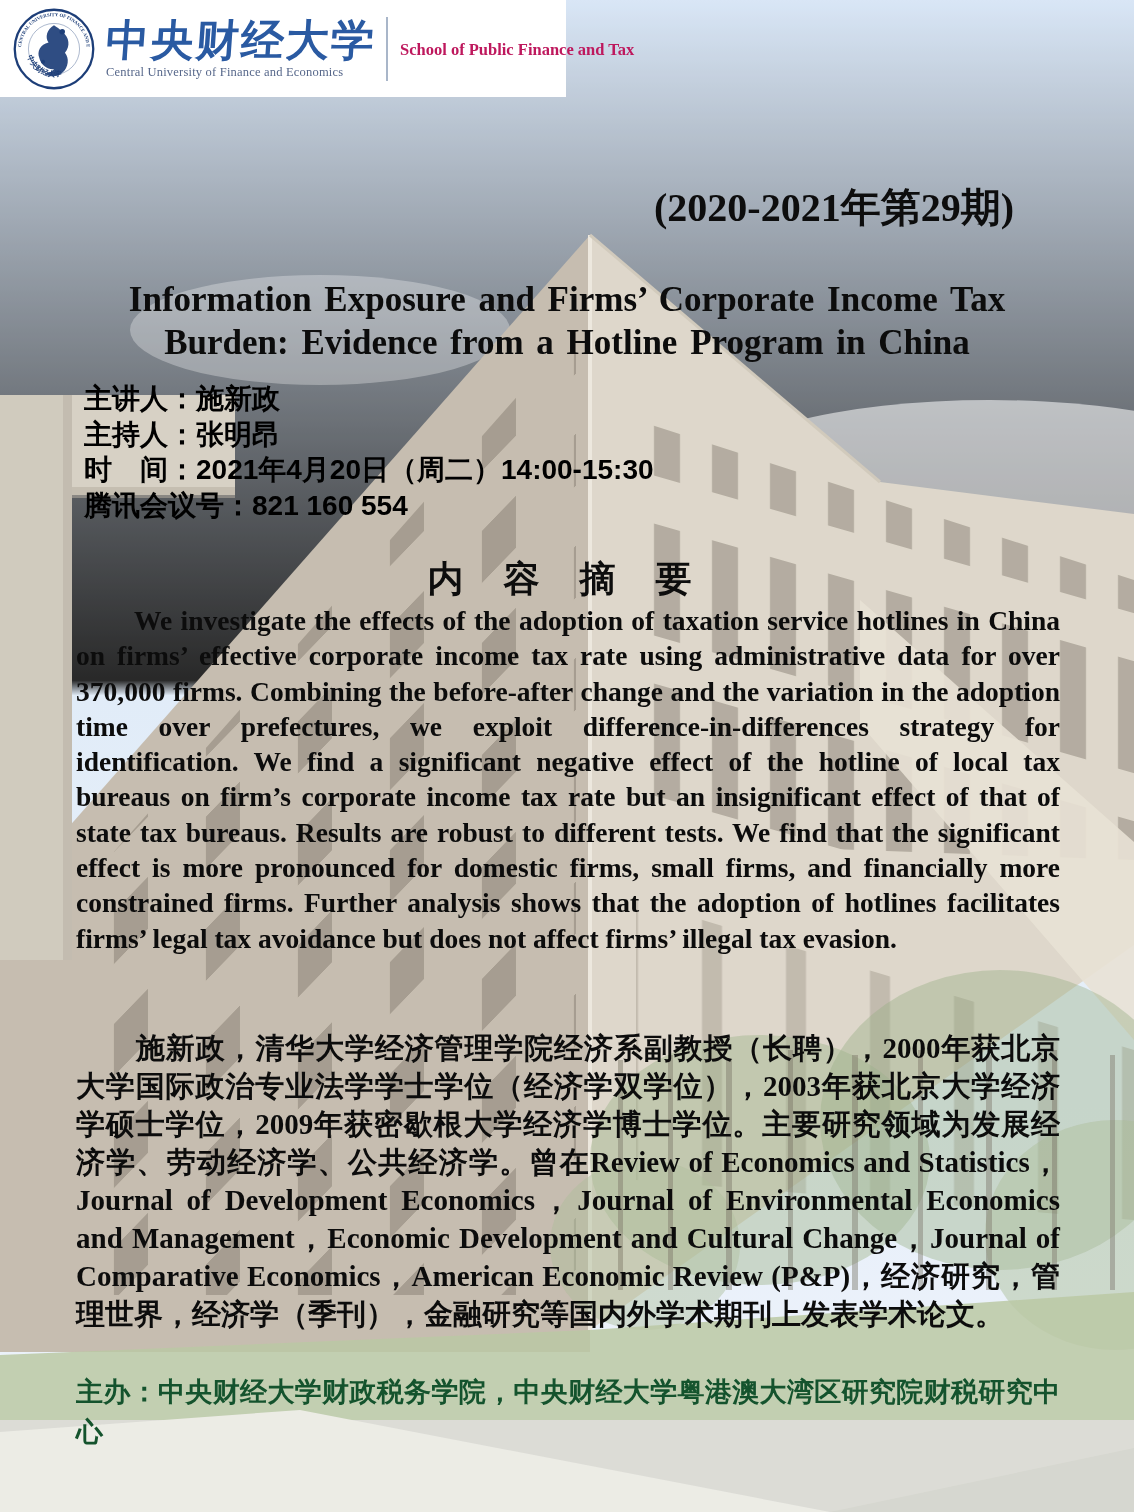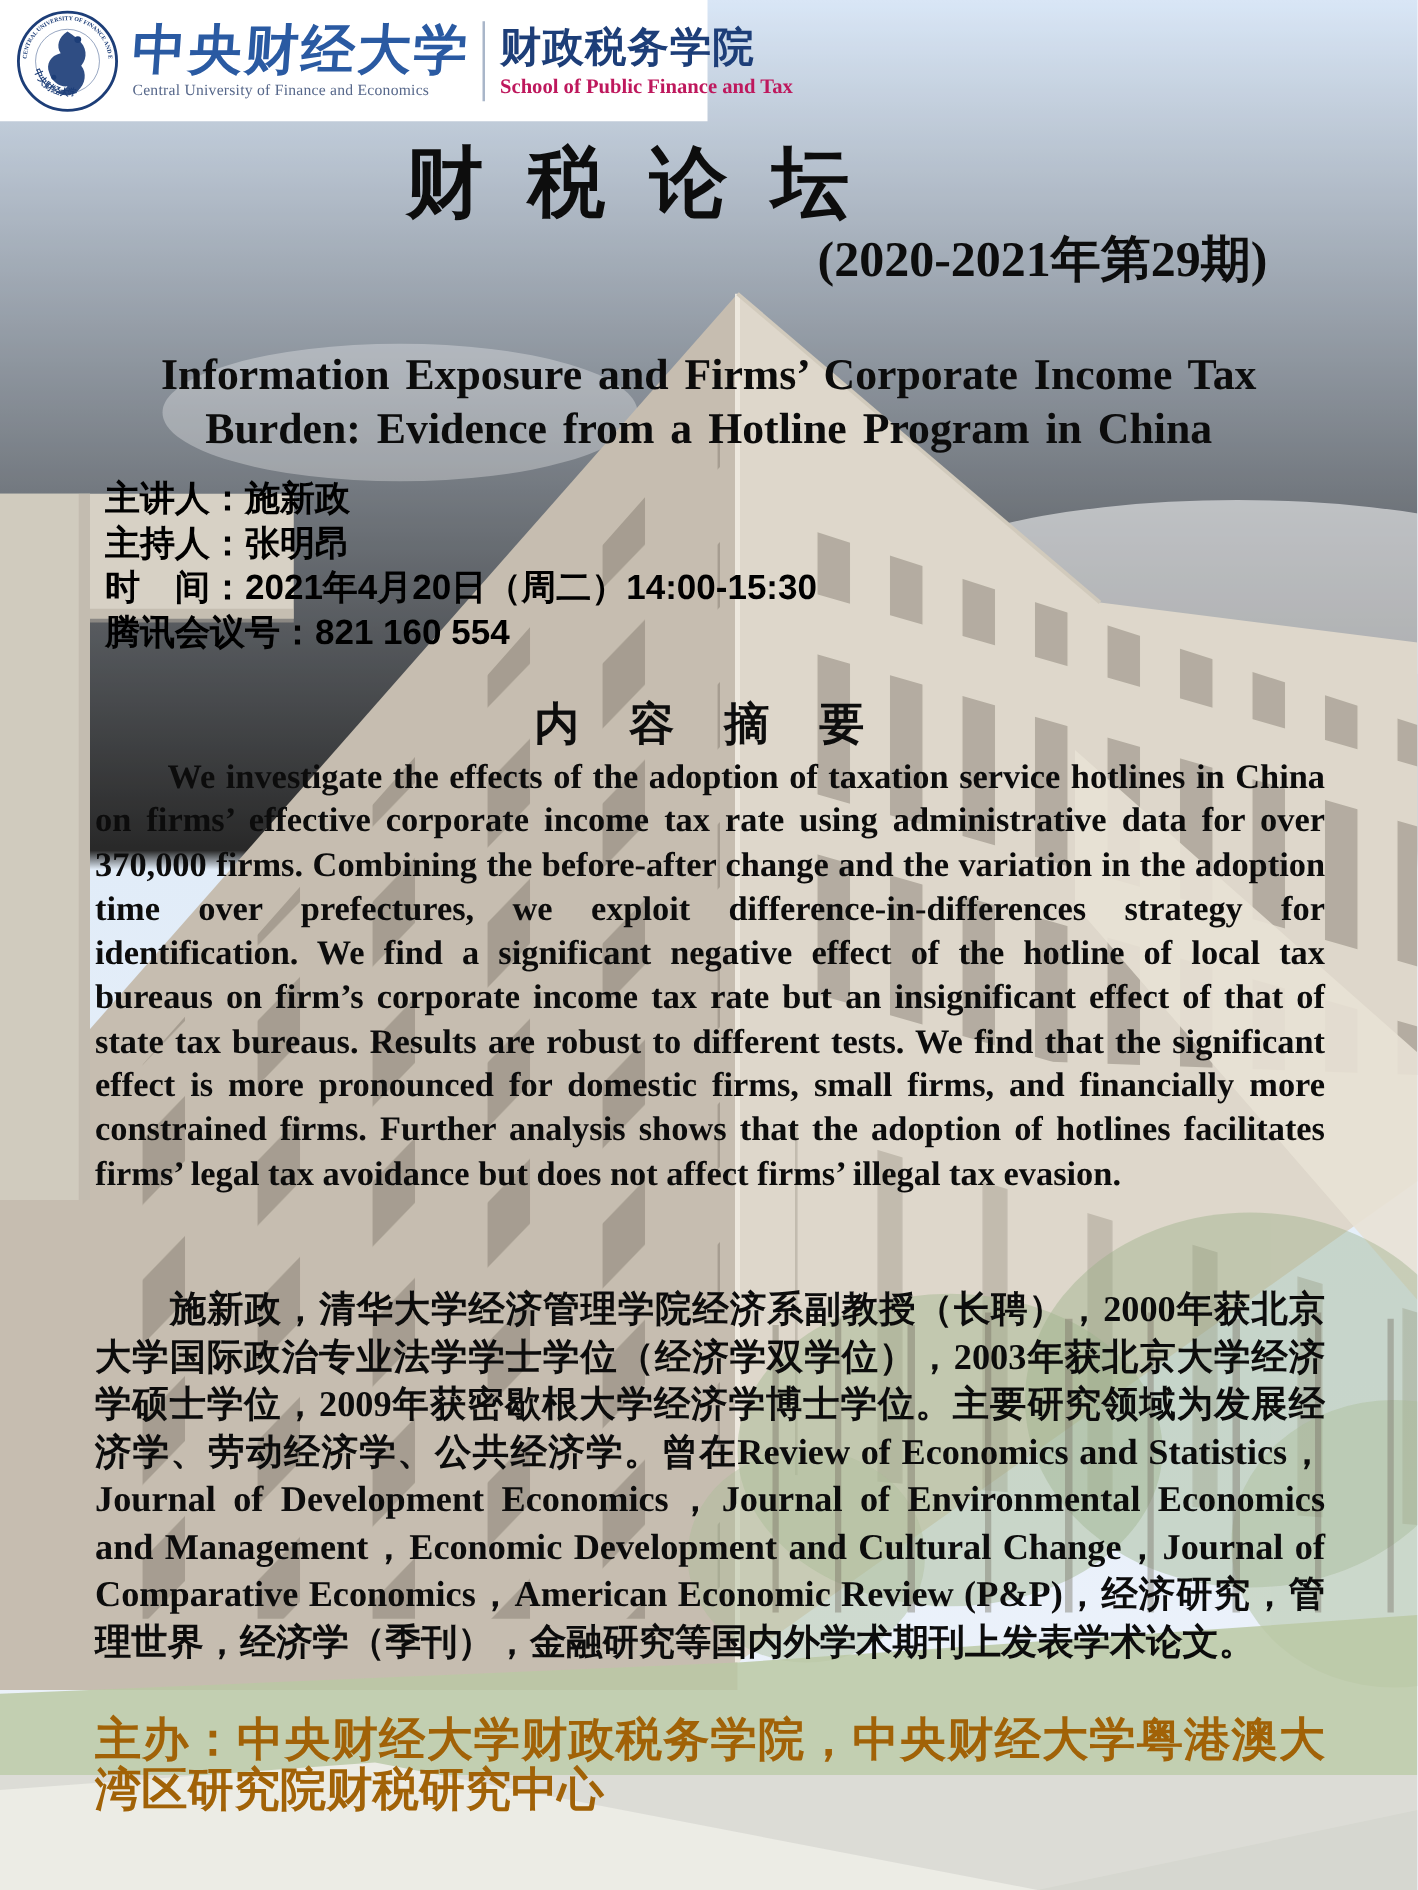--- a/index.html
+++ b/index.html
@@ -37,22 +37,22 @@
               font-size:35px;line-height:43px;color:#0c0c0c;word-spacing:4px;margin-top:16px;}
   .details{left:84px;top:381px;font-size:28px;line-height:35.5px;font-weight:700;color:#000000;}
   .abstract-heading{left:0;top:555px;width:1134px;text-align:center;font-size:36px;
                     font-weight:700;letter-spacing:15px;color:#0d0d0d;}
   .abstract-body{left:76px;top:603px;width:984px;text-align:justify;text-indent:58px;
                  font-family:"Liberation Serif","DejaVu Serif",serif;font-weight:700;
                  font-size:27.5px;line-height:35.3px;color:#0c0c0c;}
   .bio{left:76px;top:1029px;width:984px;text-align:justify;text-indent:60px;
        font-family:"Liberation Serif","DejaVu Serif",serif;font-weight:700;
        font-size:29px;line-height:38px;color:#0c0c0c;}
-  .organizer{left:76px;top:1372px;width:984px;font-size:37px;line-height:40px;
-             font-weight:700;color:#a16207;text-align:justify;}
+  .organizer{left:76px;top:1372px;width:984px;font-size:27px;line-height:40px;
+             font-weight:700;color:#14532d;text-align:justify;font-family:Liberation Serif, serif;}
 </style>
 </head>
 <body>
 
 <div class="poster">
 
   <svg class="bg" viewBox="0 0 1134 1512" xmlns="http://www.w3.org/2000/svg">
     <defs>
       <linearGradient id="sky" x1="0" y1="0" x2="0" y2="1">
         <stop offset="0" stop-color="#d2e2f5"></stop>
@@ -146,26 +146,24 @@
     </svg>
 
     <div class="univ-block">
       <div class="univ-zh">中央财经大学</div>
       <div class="univ-en">Central University of Finance and Economics</div>
     </div>
 
     <div class="hdr-divider"></div>
 
     <div class="school-block">
-      <div class="school-zh">财政税务学院</div>
       <div class="school-en">School of Public Finance and Tax</div>
     </div>
   </div>
 
-  <div class="layer forum-title">财 税 论 坛</div>
   <div class="layer forum-issue">(2020-2021年第29期)</div>
 
   <div class="layer talk-title">Information Exposure and Firms’ Corporate Income Tax Burden: Evidence from a Hotline Program in China</div>
 
   <div class="layer details">
     <div>主讲人：施新政</div>
     <div>主持人：张明昂</div>
     <div>时　间：2021年4月20日（周二）14:00-15:30</div>
     <div>腾讯会议号：821 160 554</div>
   </div>

